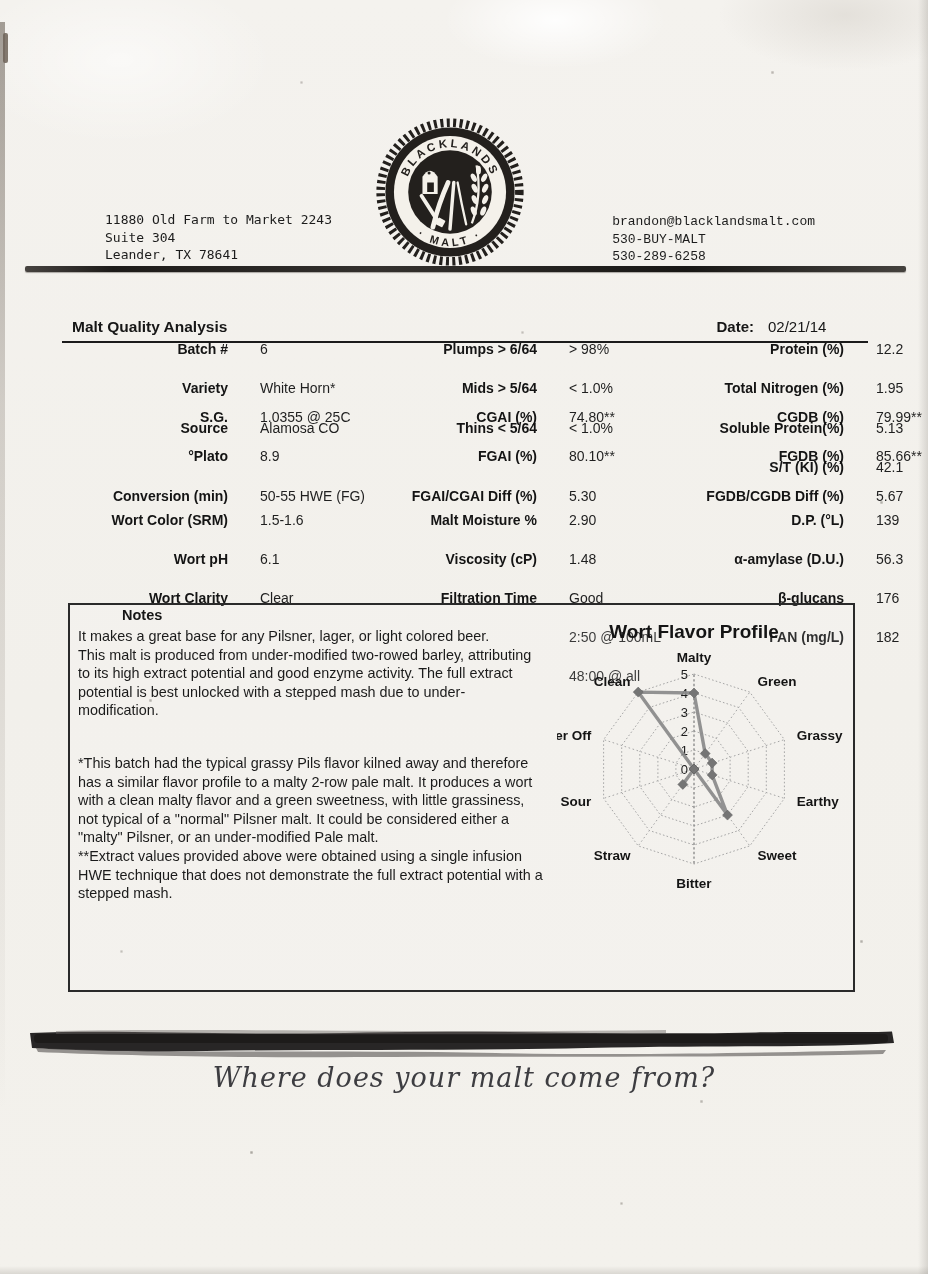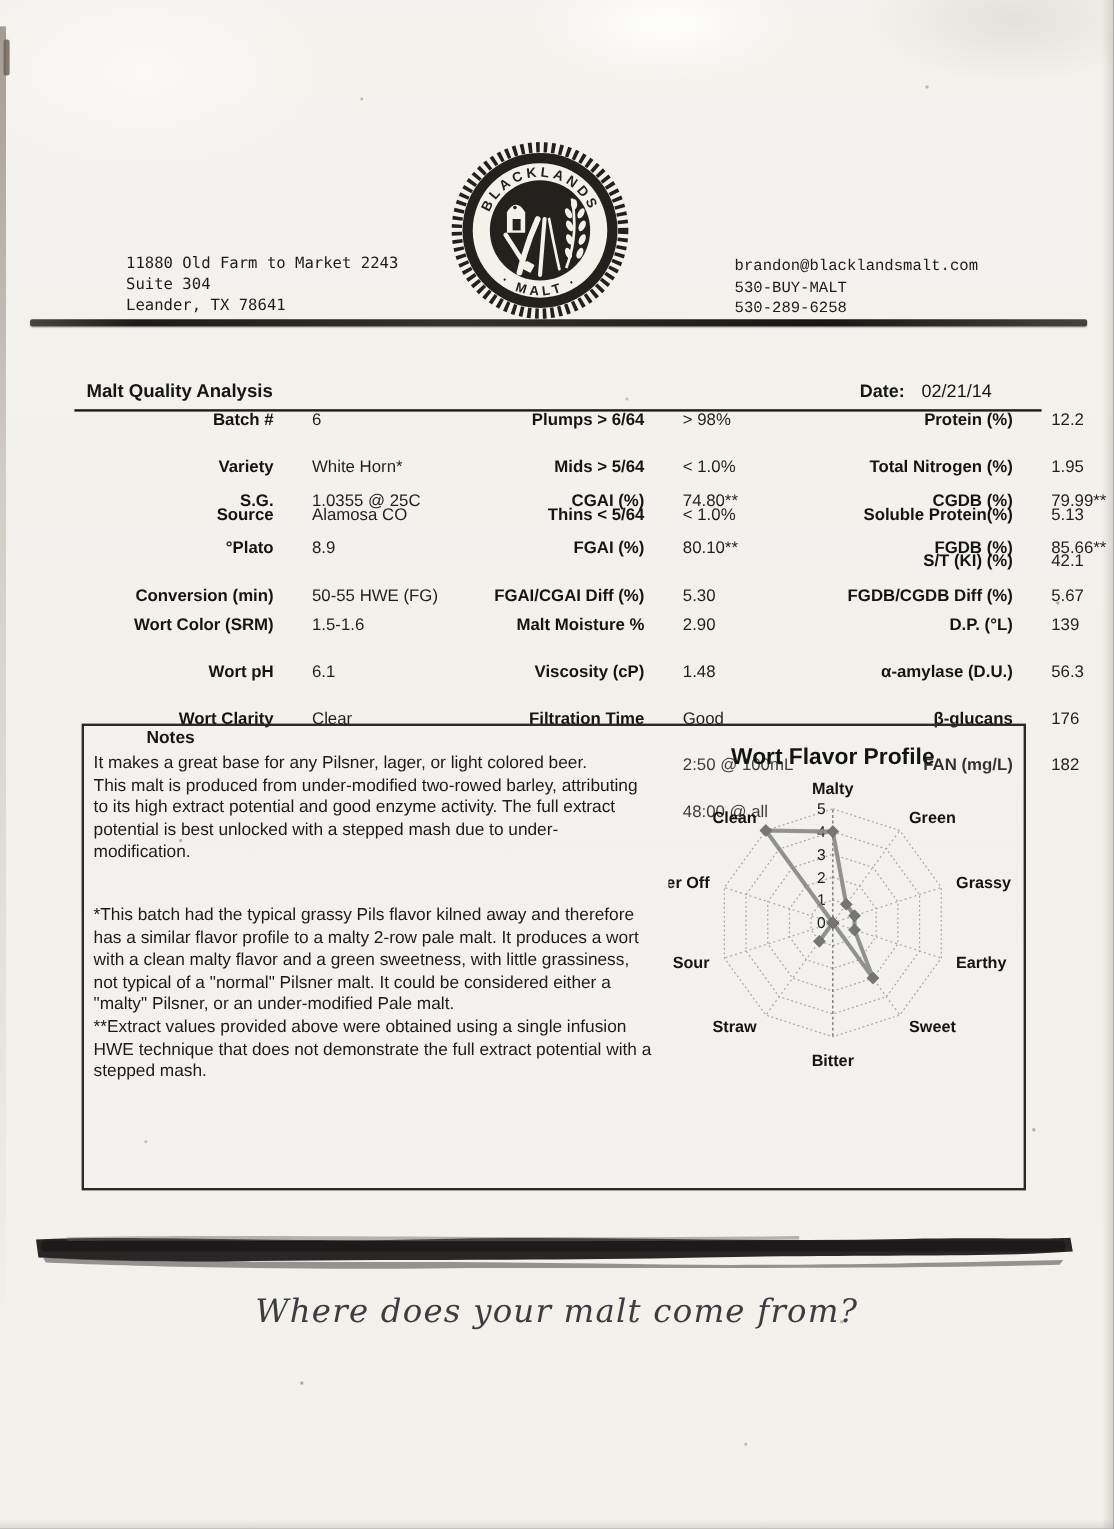--- a/index.html
+++ b/index.html
@@ -54,21 +54,21 @@
   .notes-title{left:8px;top:2px;font-size:14.5px;font-weight:bold;margin-left:44px;}
   .notes-body{left:8px;top:22px;width:466px;font-size:14.4px;line-height:18.6px;color:#1b1b1b;}
   .notes-body p{position:static;margin:0;}
   .notes-body p.gap-before{margin-top:34px;}
   .chart-title{left:504px;top:16px;width:240px;text-align:center;font-size:19px;font-weight:bold;color:#141414;}
   .radar-svg{left:487px;top:9px;width:310px;height:290px;}
   
   .divider-rough{left:26px;top:1027px;width:872px;height:32px;}
   .divider-rough svg{position:static;width:872px;height:32px;}
   .tagline{left:0;top:1062px;width:928px;text-align:center;
-    font-family:"DejaVu Serif",serif;font-style:italic;font-size:27px;color:#3d3d41;letter-spacing:1px;margin-top:16px;}
+    font-family:"DejaVu Serif",serif;font-style:italic;font-size:27px;color:#3d3d41;letter-spacing:1px;}
 </style>
 </head>
 <body>
 
 <div class="page">
 
   <div class="edge-left"></div>
   <div class="edge-mark"></div>
   <div class="edge-right"></div>
   <div class="edge-bottom"></div>

